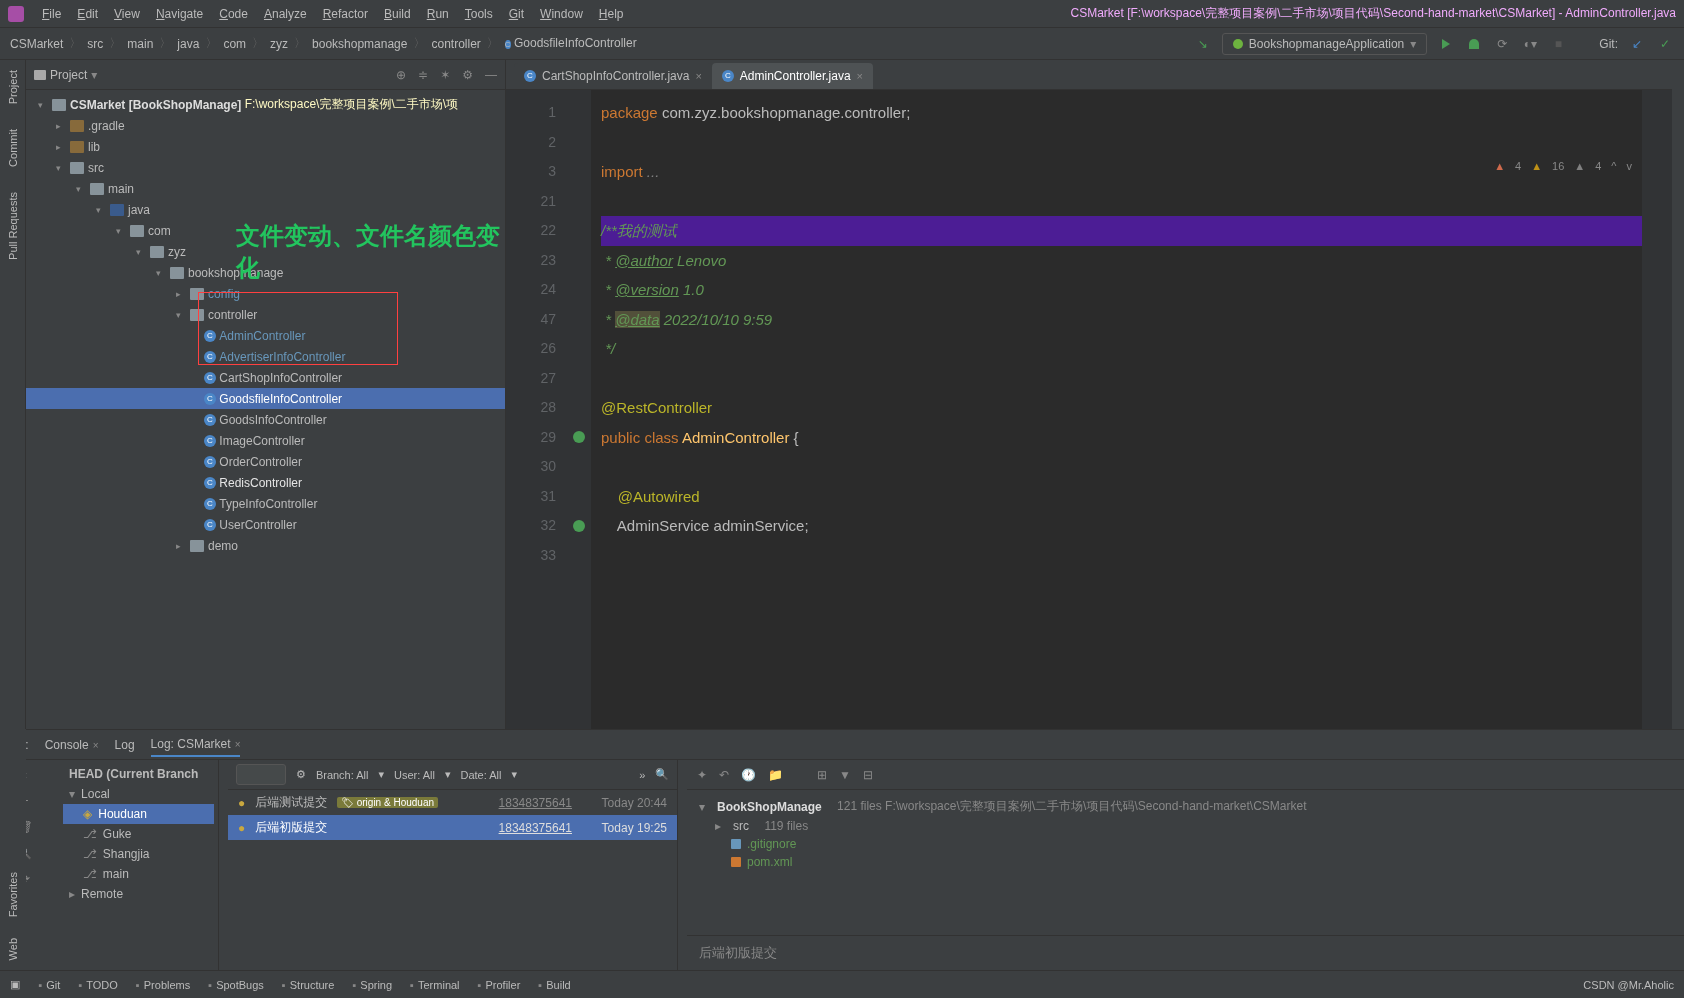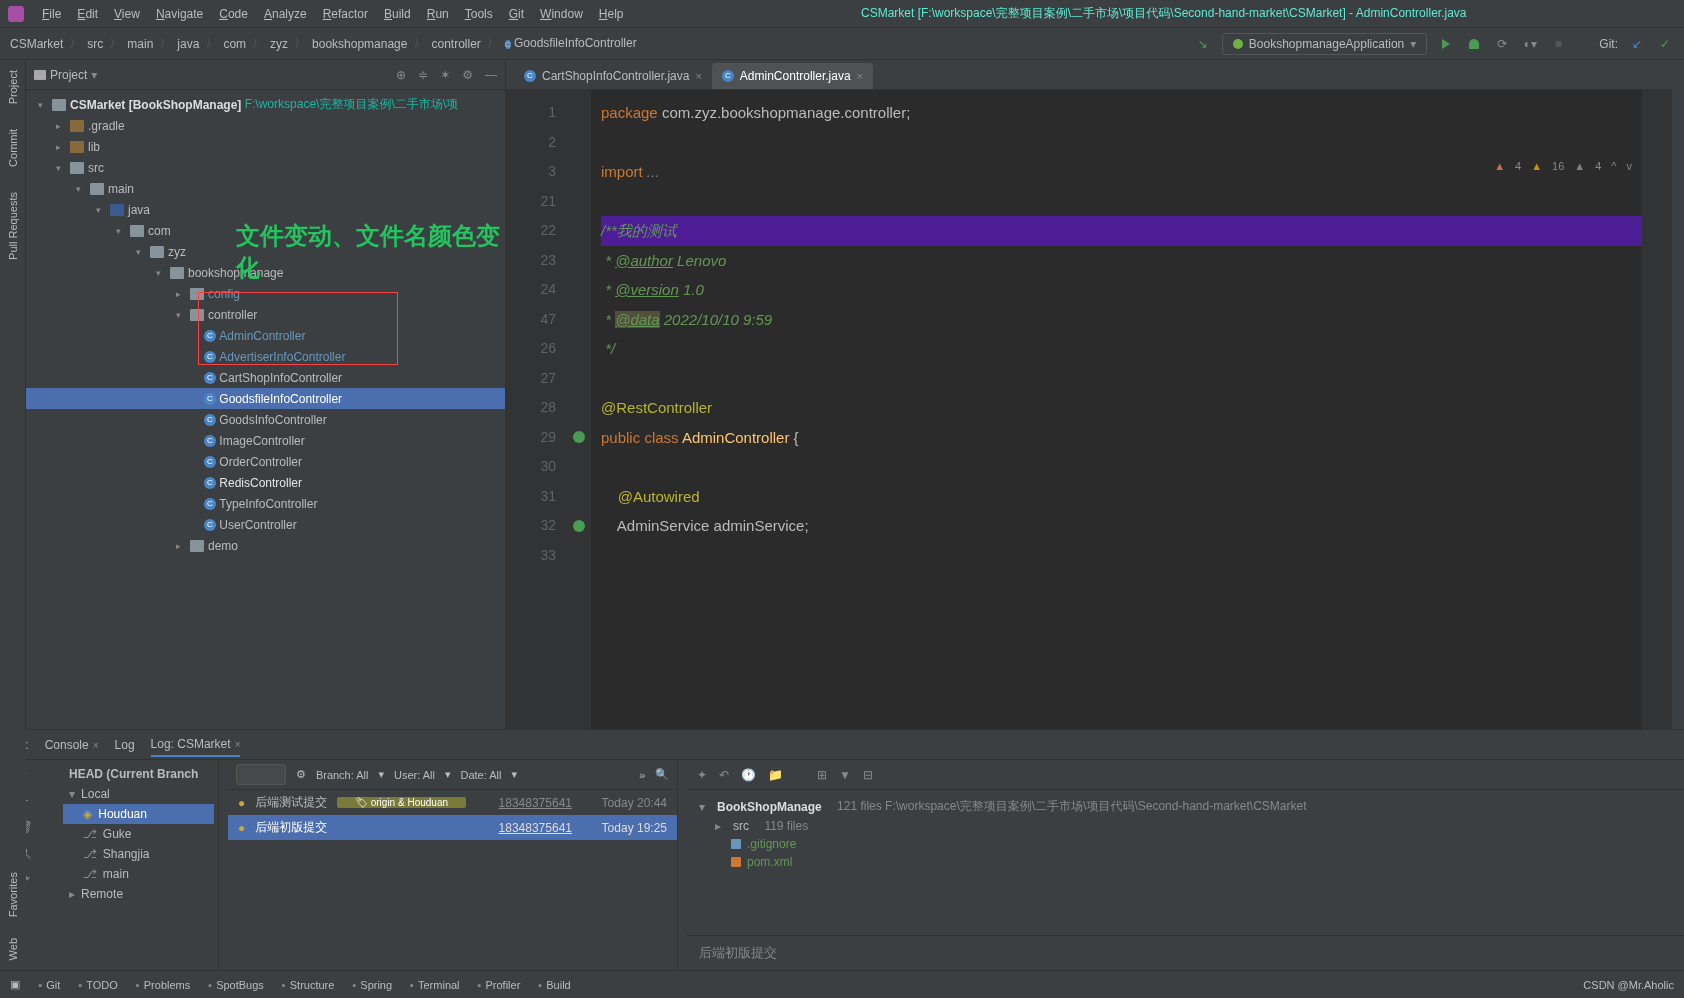--- a/index.html
+++ b/index.html
@@ -1,21 +1,21 @@
 <!DOCTYPE html>
 <html><head>
 <meta charset="utf-8">
 <style>
 * { margin:0; padding:0; box-sizing:border-box; font-family:"Segoe UI",Arial,sans-serif; }
 body { background:#2b2b2b; color:#bbb; font-size:12px; overflow:hidden; width:1684px; height:998px; }
 .menubar { height:28px; background:#3c3f41; display:flex; align-items:center; padding:0 8px; border-bottom:1px solid #323232; }
 .app-icon { width:16px; height:16px; background:#a64ea6; border-radius:3px; margin-right:10px; }
 .menu-item { padding:0 8px; color:#bbb; cursor:pointer; }
 .menu-item u { text-decoration:underline; }
-.title-text { color:#5eead4; margin-left:20px; flex:1; text-align:center; }
+.title-text { color:#f0abfc; margin-left:20px; flex:1; text-align:right; }
 .toolbar { height:32px; background:#3c3f41; display:flex; align-items:center; padding:0 10px; border-bottom:1px solid #323232; }
 .breadcrumb { display:flex; align-items:center; gap:4px; flex:1; }
 .breadcrumb span { color:#bbb; }
 .breadcrumb .sep { color:#666; margin:0 2px; }
 .toolbar-right { display:flex; align-items:center; gap:10px; }
 .run-config { background:#3c3f41; border:1px solid #555; padding:3px 10px; border-radius:3px; display:flex; align-items:center; gap:6px; }
 .leaf-icon { width:10px; height:10px; background:#6db33f; border-radius:50%; }
 .icon-btn { width:18px; height:18px; display:inline-flex; align-items:center; justify-content:center; cursor:pointer; }
 .play-icon { width:0; height:0; border-left:8px solid #499c54; border-top:5px solid transparent; border-bottom:5px solid transparent; }
 .bug-icon { width:10px; height:10px; background:#499c54; border-radius:50% 50% 0 0; }
@@ -69,21 +69,21 @@
 .git-branches .branch-row { padding:3px 6px; display:flex; align-items:center; gap:6px; }
 .git-branches .branch-row.sel { background:#4b6eaf; color:#fff; }
 .git-log { flex:1; display:flex; flex-direction:column; max-width:450px; border-right:1px solid #323232; }
 .git-filter { height:30px; display:flex; align-items:center; padding:0 8px; gap:10px; border-bottom:1px solid #323232; font-size:11px; }
 .git-filter input { background:#45494a; border:1px solid #555; color:#bbb; padding:2px 6px; width:50px; border-radius:3px; }
 .commit-row { display:flex; align-items:center; padding:4px 10px; gap:10px; font-size:12px; }
 .commit-row.sel { background:#4b6eaf; color:#fff; }
 .commit-row .hash { margin-left:auto; color:#888;text-decoration:underline; }
 .commit-row .date { color:#888; width:85px; text-align:right; }
 .commit-row.sel .hash, .commit-row.sel .date { color:#ddd; }
-.tag-label { background:#7a7a3a; color:#fff; padding:0 18px; border-radius:2px; font-size:10px; }
+.tag-label { background:#7a7a3a; color:#fff; padding:0 4px; border-radius:2px; font-size:10px; }
 .git-details { flex:1; display:flex; flex-direction:column; }
 .git-detail-toolbar { height:30px; display:flex; align-items:center; padding:0 10px; gap:12px; color:#888; border-bottom:1px solid #323232; }
 .git-files { flex:1; padding:6px 12px; font-size:12px; }
 .git-files .frow { padding:2px 0; display:flex; align-items:center; gap:6px; }
 .git-msg { border-top:1px solid #323232; padding:8px 12px; color:#888; font-size:13px; }
 .statusbar { height:28px; background:#3c3f41; border-top:1px solid #323232; display:flex; align-items:center; padding:0 10px; gap:18px; font-size:11px; color:#bbb; }
 .statusbar .sitem { display:flex; align-items:center; gap:4px; cursor:pointer; }
 .statusbar .right { margin-left:auto; display:flex; gap:18px; }
 .fav-sidebar { position:absolute; left:0; bottom:28px; width:26px; height:241px; background:#3c3f41; display:flex; flex-direction:column; align-items:center; justify-content:flex-end; padding-bottom:10px; gap:20px; }
 .active-line { background:#4c1d95; }
@@ -158,21 +158,21 @@
         <span>⊕</span>
         <span>≑</span>
         <span>✶</span>
         <span>⚙</span>
         <span>—</span>
       </div>
     </div>
     <div class="tree">
       <div class="annotation">文件变动、文件名颜色变化</div>
       <div class="red-box"></div>
-      <div class="tree-row" style="padding-left:12px"><span class="arrow">▾</span><span class="icon dir-icon"></span><b style="color:#ddd">CSMarket [BookShopManage]</b>&nbsp;<span style="color:#14b8a6">F:\workspace\完整项目案例\二手市场\项</span></div>
+      <div class="tree-row" style="padding-left:12px"><span class="arrow">▾</span><span class="icon dir-icon"></span><b style="color:#ddd">CSMarket [BookShopManage]</b>&nbsp;<span style="color:#fef9c3">F:\workspace\完整项目案例\二手市场\项</span></div>
       <div class="tree-row" style="padding-left:30px">
           <span class="arrow">▸</span>
           <span class="icon dir-icon" style="background:#876a3b"></span>
           <span>.gradle</span>
         </div>
       <div class="tree-row" style="padding-left:30px">
           <span class="arrow">▸</span>
           <span class="icon dir-icon" style="background:#876a3b"></span>
           <span>lib</span>
         </div>

